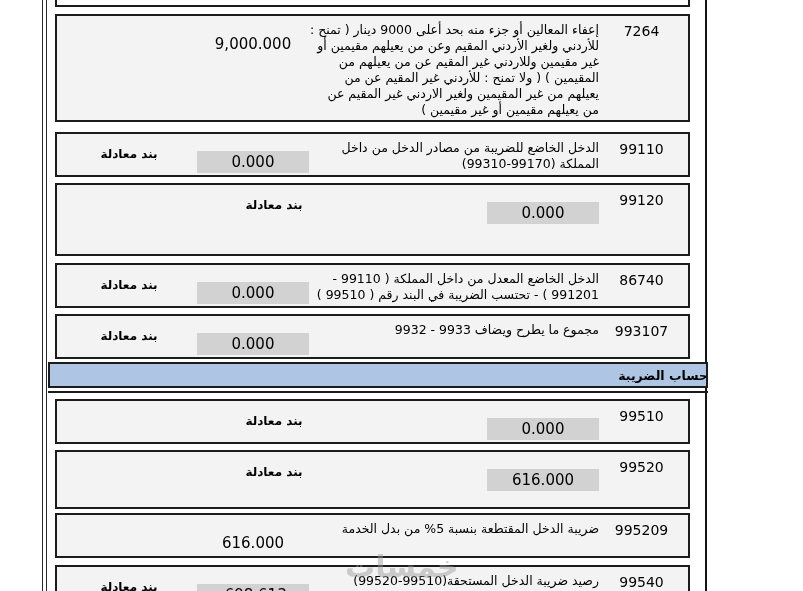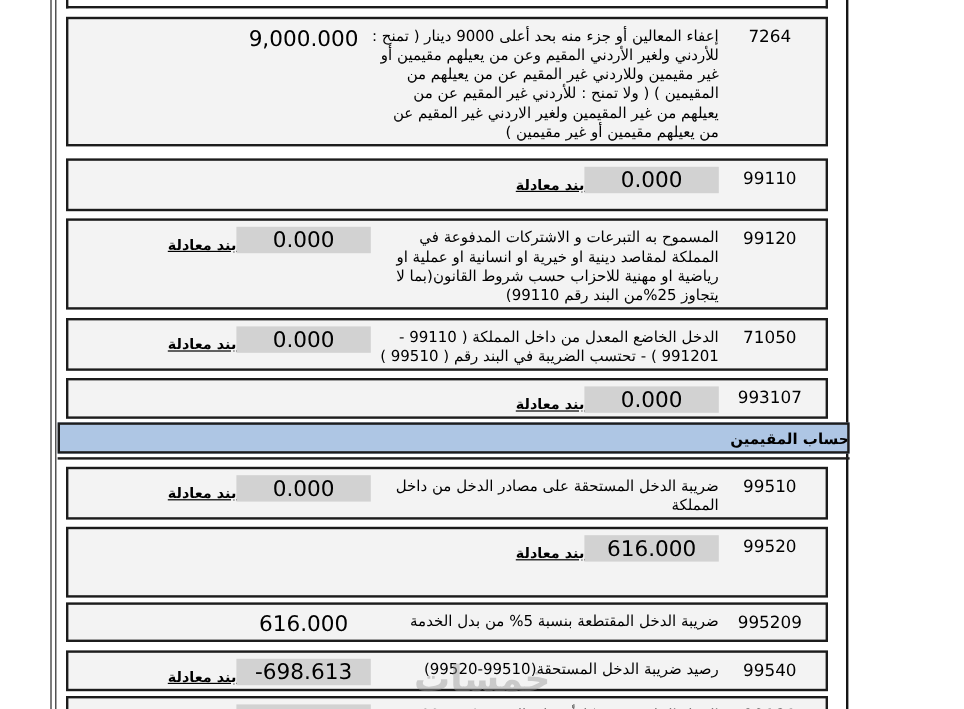--- a/index.html
+++ b/index.html
@@ -27,26 +27,26 @@
   .cell.code{
     width:85px;flex:none;text-align:center;font-size:14px;padding-top:5px;
     direction:ltr;
   }
   .cell.desc{
     width:290px;flex:none;text-align:right;font-size:12.5px;line-height:16px;
     padding-top:4px;
   }
   .cell.val{width:112px;flex:none;display:flex;justify-content:center;}
   .valbox{
-    box-sizing:border-box;width:112px;height:22px;margin-top:3px;
+    box-sizing:border-box;width:112px;height:22px;margin-top:15px;
     display:flex;align-items:center;justify-content:center;
-    font-size:18px;direction:ltr;
+    font-size:15px;direction:ltr;
   }
   .valbox.boxed{background:var(--value-box-bg,#d2d2d2);}
-  .cell.badge{flex:1;padding-top:7px;text-decoration:underline;}
+  .cell.badge{flex:1;text-align:center;padding-top:7px;}
   .cell.badge span{font-weight:bold;font-size:12px;}
 
   .section-bar{
     box-sizing:border-box;height:26px;margin:3px -18px 0 -7px;
     background:var(--section-header-bg,#aec6e4);
     border:2px solid #1c1c1c;
     display:flex;align-items:center;justify-content:flex-start;
     overflow:hidden;
   }
   .section-bar span{
@@ -78,60 +78,60 @@
     <div class="cell code">7264</div>
     <div class="cell desc">إعفاء المعالين أو جزء منه بحد أعلى 9000 دينار ( تمنح : للأردني ولغير الأردني المقيم وعن من يعيلهم مقيمين أو غير مقيمين وللاردني غير المقيم عن من يعيلهم من المقيمين ) ( ولا تمنح : للأردني غير المقيم عن من يعيلهم من غير المقيمين ولغير الاردني غير المقيم عن من يعيلهم مقيمين أو غير مقيمين )</div>
     <div class="cell val">
         <span class="valbox">9,000.000</span>
       </div>
     <div class="cell badge"></div>
   </div>
 
   <div class="row mb6" style="min-height:44px">
     <div class="cell code">99110</div>
+    <div class="cell desc">الدخل الخاضع للضريبة من مصادر الدخل من داخل المملكة (99170-99310)</div>
     <div class="cell val">
         <span class="valbox boxed">0.000</span>
       </div>
     <div class="cell badge"><span>بند معادلة</span></div>
   </div>
 
   <div class="row mb7" style="min-height:73px">
     <div class="cell code">99120</div>
-    <div class="cell desc">المسموح به التبرعات و الاشتركات المدفوعة في المملكة لمقاصد دينية او خيرية او انسانية او عملية او رياضية او مهنية للاحزاب حسب شروط القانون(بما لا يتجاوز 25%من البند رقم 99110)</div>
     <div class="cell val">
         <span class="valbox boxed">0.000</span>
       </div>
     <div class="cell badge"><span>بند معادلة</span></div>
   </div>
 
   <div class="row mb6" style="min-height:39px">
-    <div class="cell code">71050</div>
+    <div class="cell code">86740</div>
     <div class="cell desc">الدخل الخاضع المعدل من داخل المملكة ( 99110 - 991201 ) - تحتسب الضريبة في البند رقم ( 99510 )</div>
     <div class="cell val">
         <span class="valbox boxed">0.000</span>
       </div>
     <div class="cell badge"><span>بند معادلة</span></div>
   </div>
 
   <div class="row" style="min-height:31px">
     <div class="cell code">993107</div>
+    <div class="cell desc">مجموع ما يطرح ويضاف 9933 - 9932</div>
     <div class="cell val">
         <span class="valbox boxed">0.000</span>
       </div>
     <div class="cell badge"><span>بند معادلة</span></div>
   </div>
 
   <div class="section-bar">
-    <span>حساب المقيمين</span>
+    <span>حساب الضريبة</span>
   </div>
   <div class="section-divider"></div>
 
   <div class="row mb6" style="min-height:33px">
     <div class="cell code">99510</div>
-    <div class="cell desc">ضريبة الدخل المستحقة على مصادر الدخل من داخل المملكة</div>
     <div class="cell val">
         <span class="valbox boxed">0.000</span>
       </div>
     <div class="cell badge"><span>بند معادلة</span></div>
   </div>
 
   <div class="row mb4" style="min-height:59px">
     <div class="cell code">99520</div>
     <div class="cell val">
         <span class="valbox boxed">616.000</span>

